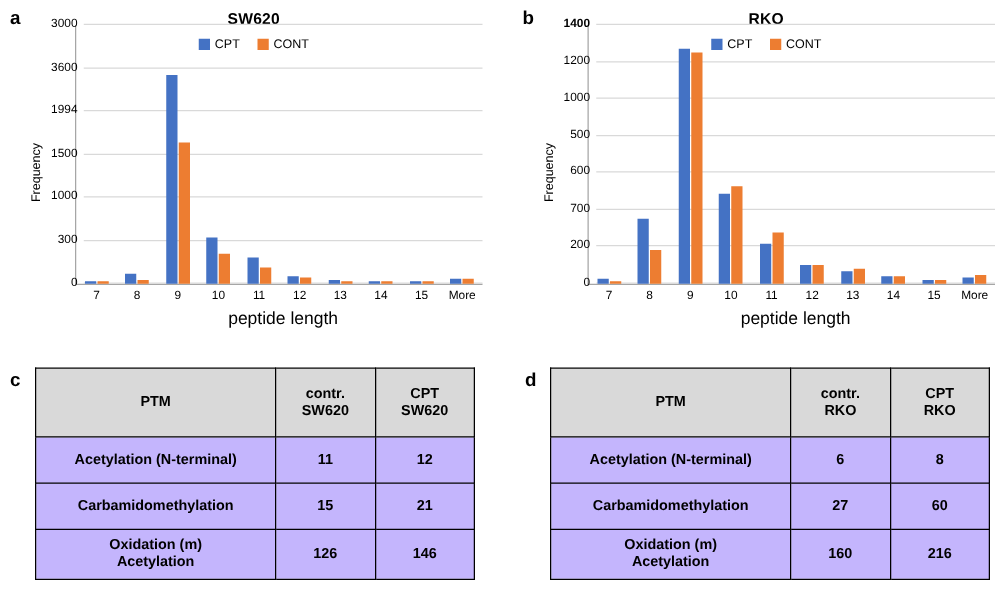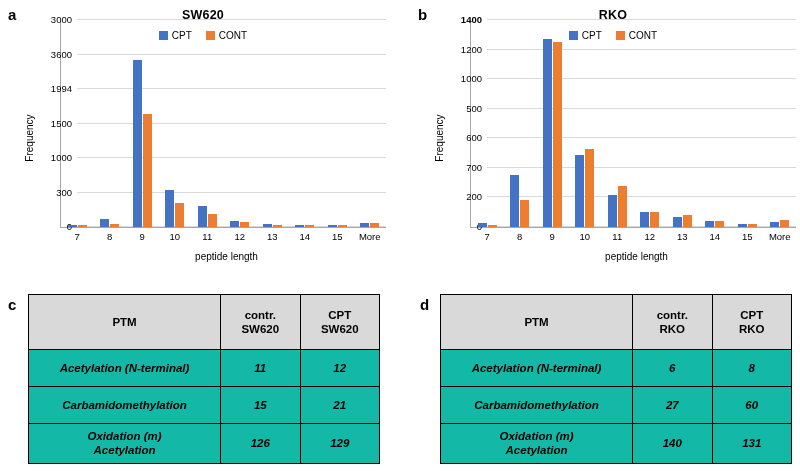--- a/index.html
+++ b/index.html
@@ -65,21 +65,21 @@
     left: 52px;
     top: 18px;
     right: 12px;
     bottom: 46px;
     border-left: 1px solid #a6a6a6;
     border-bottom: 1px solid #a6a6a6;
     box-sizing: border-box;
   }
   .gridline {
     position: absolute;
-    left: 16px;
+    left: 6px;
     right: 0;
     height: 1px;
     background: #d9d9d9;
   }
   .ytick-label {
     position: absolute;
     right: 100%;
     margin-right: 5px;
     transform: translateY(-50%);
     font-size: 9.5px;
@@ -112,21 +112,21 @@
     width: 100%;
     text-align: center;
     font-size: 9.5px;
   }
   .x-axis-title {
     position: absolute;
     bottom: 12px;
     left: 52px;
     right: 5px;
     text-align: center;
-    font-size: 10px;
+    font-size: 14px;
   }
   .y-axis-title {
     position: absolute;
     left: -2px;
     top: 50%;
     transform: translateY(-50%) rotate(-90deg);
     transform-origin: center;
     font-size: 10px;
     white-space: nowrap;
   }
@@ -154,22 +154,21 @@
   }
   table.ptm thead th {
     background: #d9d9d9;
     height: 44px;
   }
   table.ptm td.label {
     text-align: center;
   }
   table.ptm td {
     height: 26px;
-    background: #14b8a6;
-    font-style: italic;
+    background: #c4b5fd;
   }
   .col-label { width: 56%; }
   .col-val { width: 22%; }
 </style>
 </head>
 <body>
 
 <div class="panel-letter" style="left:8px;  top:6px;">a</div>
 <div class="panel-letter" style="left:418px;top:6px;">b</div>
 <div class="panel-letter" style="left:8px;  top:296px;">c</div>
@@ -376,21 +375,21 @@
           <td>12</td>
         </tr>
         <tr>
           <td class="label"><span>Carbamidomethylation</span></td>
           <td>15</td>
           <td>21</td>
         </tr>
         <tr>
           <td class="label"><span>Oxidation (m)</span><br><span>Acetylation</span></td>
           <td>126</td>
-          <td>129</td>
+          <td>146</td>
         </tr>
       </tbody>
   </table>
 </div>
 
 <div class="table-block" id="table-d">
   <table class="ptm">
     <thead>
       <tr>
         <th class="col-label"><span>PTM</span></th>
@@ -404,18 +403,18 @@
           <td>6</td>
           <td>8</td>
         </tr>
         <tr>
           <td class="label"><span>Carbamidomethylation</span></td>
           <td>27</td>
           <td>60</td>
         </tr>
         <tr>
           <td class="label"><span>Oxidation (m)</span><br><span>Acetylation</span></td>
-          <td>140</td>
-          <td>131</td>
+          <td>160</td>
+          <td>216</td>
         </tr>
       </tbody>
   </table>
 </div>
 
 </body></html>

